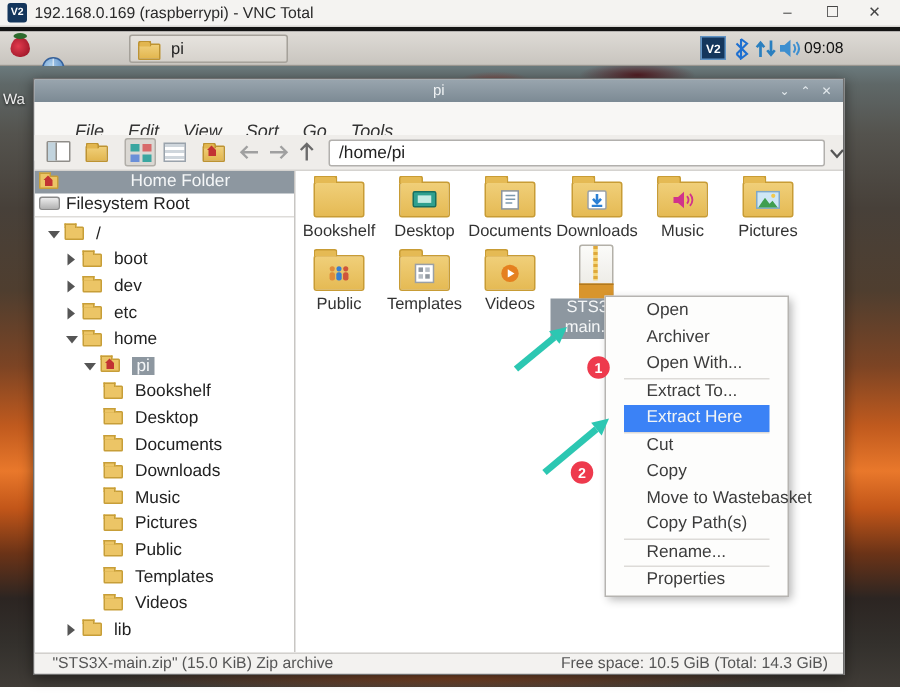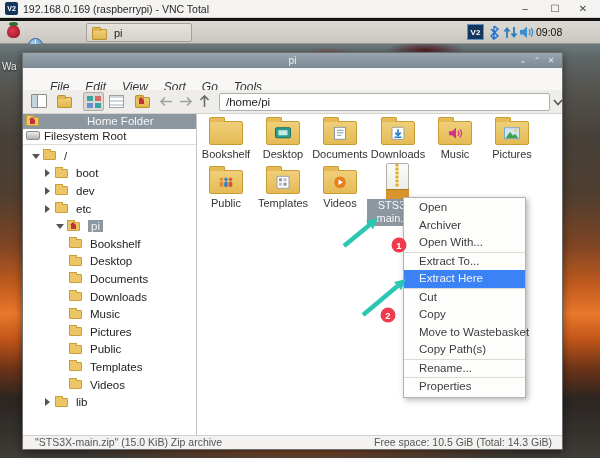--- a/index.html
+++ b/index.html
@@ -97,21 +97,21 @@
   .zipicon { position:relative; width:23px; height:36px; background:linear-gradient(#fbfbf9,#e9e7e1); border:1px solid #b3b0a8; border-radius:2px; }
   .zipicon::before { content:""; position:absolute; left:50%; top:0; width:3px; height:23px; transform:translateX(-50%); background:repeating-linear-gradient(180deg,#dfa93a 0 2px,#f6d87e 2px 4px); }
   .zipicon::after { content:""; position:absolute; left:-1px; right:-1px; bottom:-1px; height:9px; background:#d8952d; border-top:1px solid #b2791d; }
   .ziplabel { position:absolute; left:-2px; top:37px; width:60px; background:#8d97a0; color:#f4f6f7; font-size:11px; line-height:13px; padding-bottom:1px; }
 
   .fm-statusbar { position:absolute; left:0; bottom:0; right:0; height:14px; background:#f3f2f0; border-top:1px solid #d2d0cd; font-size:10.5px; color:#555; }
   .status-left { position:absolute; left:12px; top:0; line-height:13px; white-space:nowrap; }
   .status-right { position:absolute; right:10px; top:0; line-height:13px; white-space:nowrap; }
 
   
-  .context-menu { position:absolute; left:403px; top:153px; width:123px; background:#fdfdfc; border:1px solid #b6b4b1; box-shadow:2px 2px 6px rgba(0,0,0,.3); padding:1px 0; z-index:30; }
+  .context-menu { position:absolute; left:403px; top:153px; width:123px; background:#fdfdfc; border:1px solid #b6b4b1; box-shadow:2px 2px 6px rgba(0,0,0,.3); padding:1px 12px; z-index:30; }
   .cm-item { height:17.5px; line-height:17.5px; padding-left:15px; font-size:11.5px; color:#3c3c3c; white-space:nowrap; }
   .cm-item.hl { background:#3b82f6; color:#f2f4f5; }
   .cm-sep { height:1px; background:#dddbd8; }
 
   .annot-svg { position:absolute; left:0; top:0; z-index:40; pointer-events:none; }
 </style>
 </head>
 <body>
 
 <div id="screen">
@@ -228,20 +228,25 @@
             <div class="trow lvl1">
                 <span class="exp closed"></span>
                 <span class="sfolder"></span>
                 <span class="tlabel">dev</span>
               </div>
             <div class="trow lvl1">
                 <span class="exp closed"></span>
                 <span class="sfolder"></span>
                 <span class="tlabel">etc</span>
               </div>
+            <div class="trow lvl1">
+                <span class="exp open"></span>
+                <span class="sfolder"></span>
+                <span class="tlabel">home</span>
+              </div>
             <div class="trow lvl2 selected">
                 <span class="exp open"></span>
                 <span class="sfolder">
                   <span class="house"></span>
                 </span>
                 <span class="tlabel">pi</span>
               </div>
             <div class="trow lvl3">
                 <span class="sfolder"></span>
                 <span class="tlabel">Bookshelf</span>

